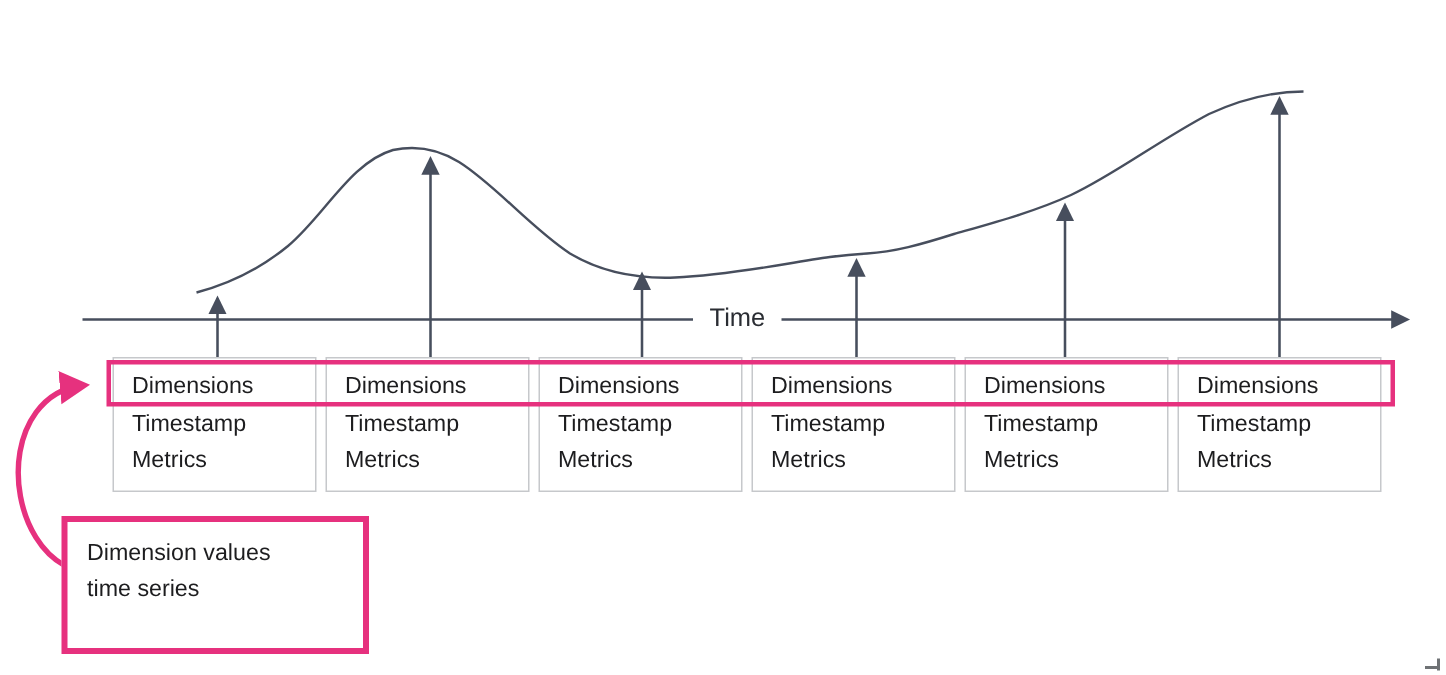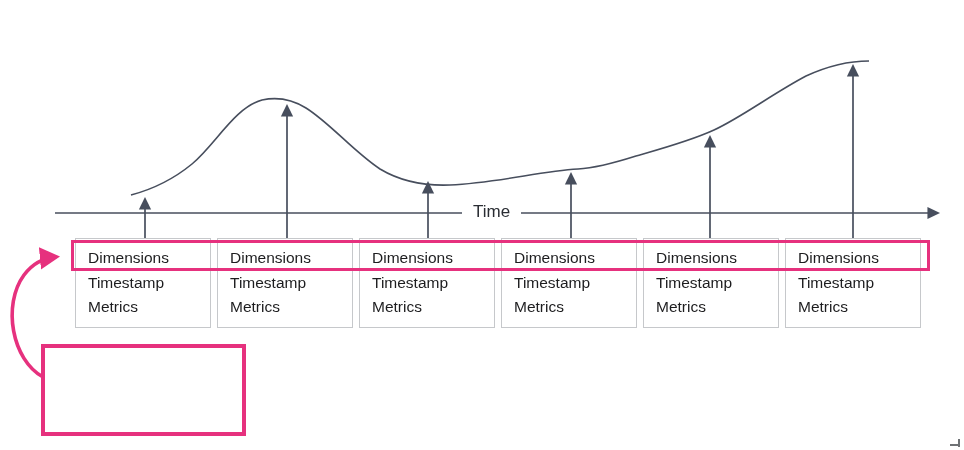--- a/index.html
+++ b/index.html
@@ -166,15 +166,17 @@
     <div class="record">
       <div class="field">Dimensions</div>
       <div class="field">Timestamp</div>
       <div class="field">Metrics</div>
     </div>
   </div>
 
   <div class="pink-band"></div>
 
   <div class="callout">
+    <div class="line">Dimension values</div>
+    <div class="line">time series</div>
   </div>
 
 </div>
 
 </body></html>

